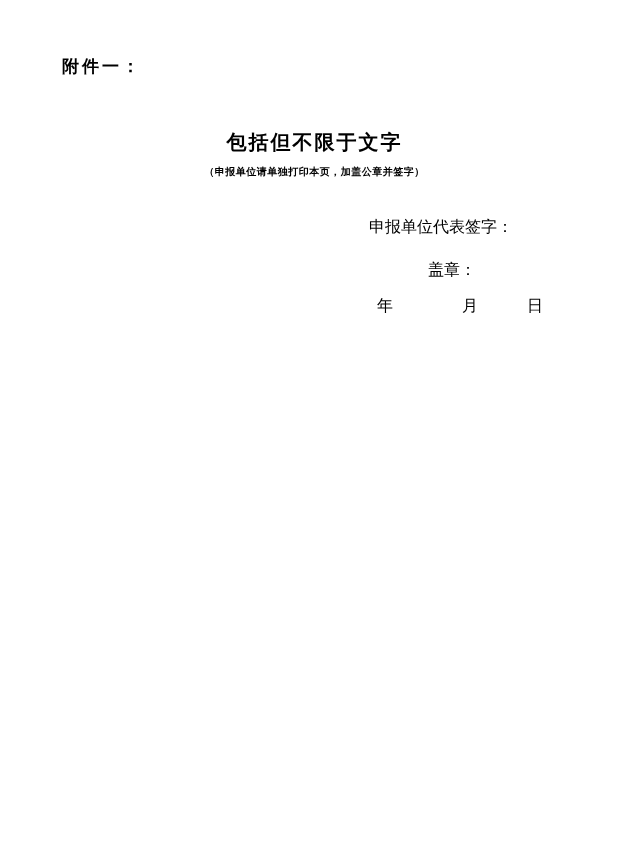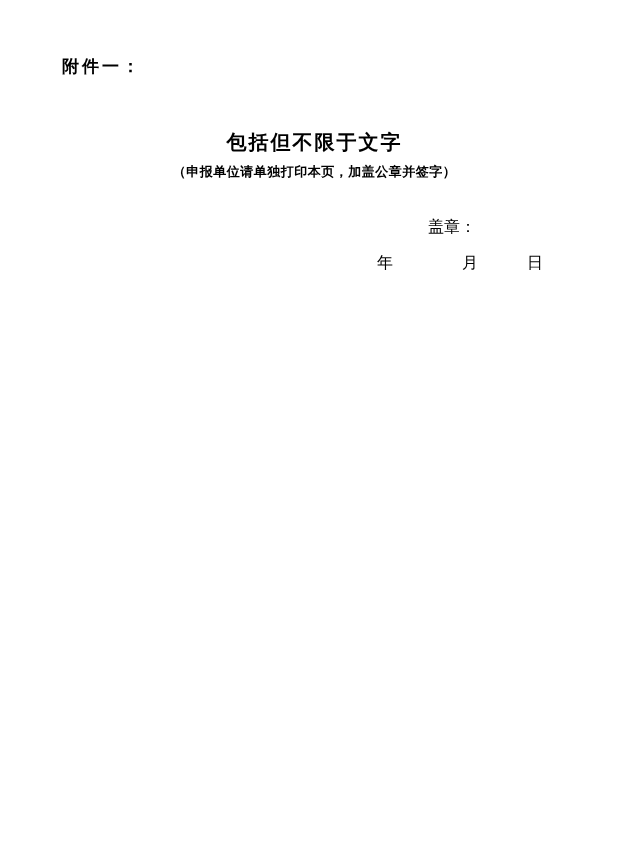--- a/index.html
+++ b/index.html
@@ -30,21 +30,21 @@
     font-family: "Liberation Sans", sans-serif;
     font-size: 20px;
     font-weight: bold;
     letter-spacing: 2px;
     line-height: 24px;
   }
   .doc-subtitle {
     margin-top: 9px;
     text-align: center;
     font-family: "Liberation Sans", sans-serif;
-    font-size: 13px;
+    font-size: 10px;
     font-weight: bold;
     letter-spacing: 0.5px;
     line-height: 17px;
   }
   .doc-body {
     margin: 46px 62px 0 62px;
     font-size: 17px;
     line-height: 36.4px;
     text-align: justify;
   }
@@ -80,19 +80,20 @@
 <div class="page">
 
   <div class="attachment-label">附件一：</div>
 
   <div class="doc-title">包括但不限于文字</div>
 
   <div class="doc-subtitle">（申报单位请单独打印本页，加盖公章并签字）</div>
 
 
   <div class="signature-block">
+    <div class="sig-line sig-representative">申报单位代表签字：</div>
     <div class="sig-line sig-seal">盖章：</div>
     <div class="sig-line sig-date">
       <span class="year-label">年</span><span class="month-label">月</span><span class="day-label">日</span>
     </div>
   </div>
 
 </div>
 
 </body></html>

